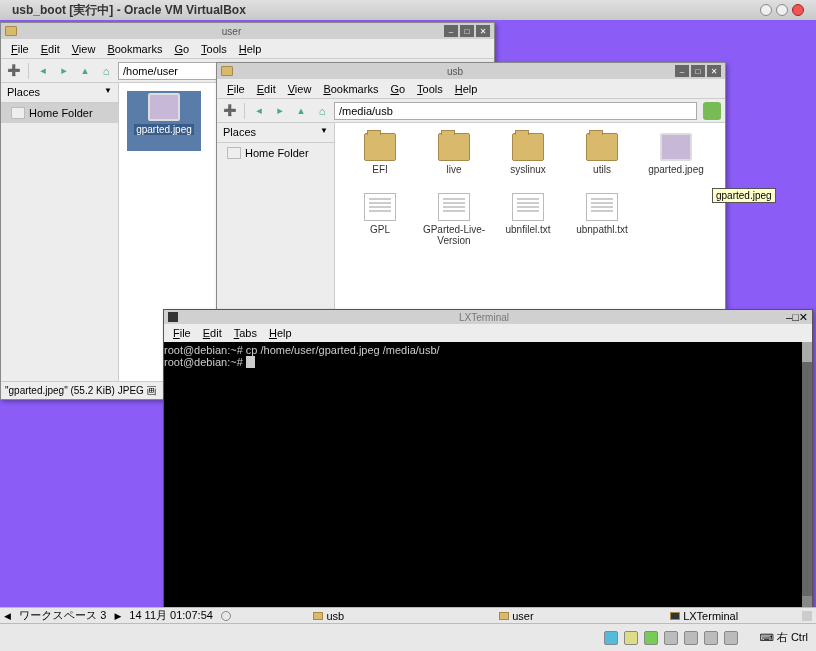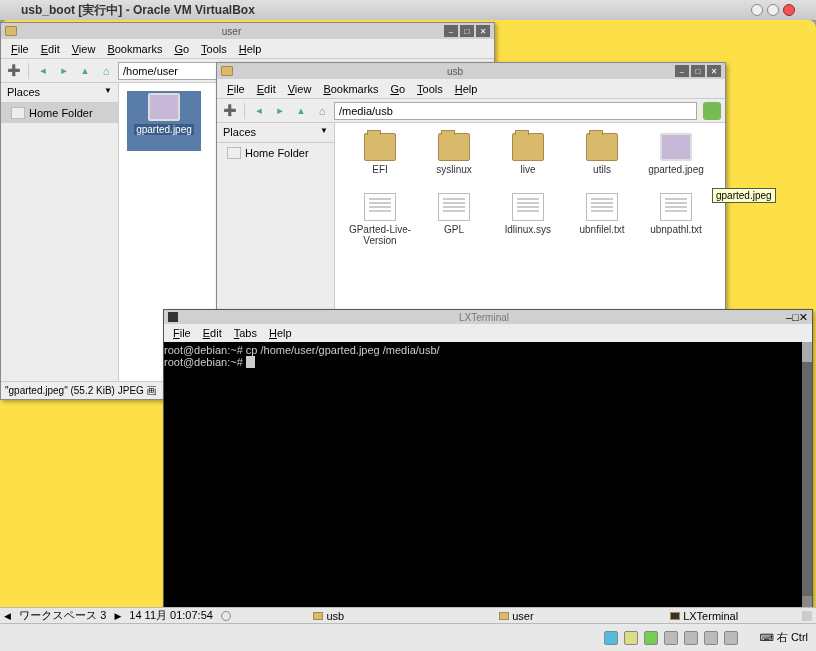--- a/index.html
+++ b/index.html
@@ -1,27 +1,27 @@
 <!DOCTYPE html>
 <html><head>
 <meta charset="utf-8">
 <style>
 * { box-sizing: border-box; margin: 0; padding: 0; font-family: sans-serif; font-size: 11px; }
 body { width: 816px; height: 651px; background: #9a9a9a; position: relative; overflow: hidden; }
 
 
-.vbox-titlebar { height: 20px; background: linear-gradient(#e0e0e0,#c8c8c8); display: flex; align-items: center; padding: 0 21px; }
+.vbox-titlebar { height: 20px; background: linear-gradient(#e0e0e0,#c8c8c8); display: flex; align-items: center; padding: 0 12px; }
 .vbox-titlebar .title { font-weight: bold; color: #333; font-size: 12px; }
 .vbox-titlebar .ctrls { margin-left: auto; display: flex; gap: 4px; }
 .vbox-titlebar .ctrls span { width: 12px; height: 12px; border-radius: 6px; display: inline-block; }
 .ctrl-min { background:#f0f0f0; border:1px solid #888;}
 .ctrl-max { background:#f0f0f0; border:1px solid #888;}
 .ctrl-close { background:#e55; border:1px solid #a22;}
 
-.desktop { position:absolute; top:20px; left:0; right:0; bottom:0; background:#fde047;border-radius:8px; }
+.desktop { position:absolute; top:20px; left:0; right:0; bottom:0; background:#8b5cf6; }
 
 
 .fm-window { position:absolute; background:#ededed; border:1px solid #888; box-shadow:2px 2px 4px rgba(0,0,0,0.3); }
 .fm1 { left:0; top:2px; width:495px; height:378px; }
 .fm2 { left:216px; top:42px; width:510px; height:258px; }
 
 .fm-titlebar { height:16px; background:#d0d0d0; display:flex; align-items:center; padding:0 4px; }
 .fm-titlebar .t-icon { width:12px; height:10px; background:#d9b96b; border:1px solid #a8894a; border-radius:1px; margin-right:4px;}
 .fm-titlebar .t-text { flex:1; text-align:center; color:#555; font-size:10px; }
 .fm-titlebar .win-btn { width:14px; height:12px; background:#666; margin-left:2px; display:flex; align-items:center; justify-content:center; color:#fff; font-size:8px;}
@@ -188,45 +188,41 @@
           <span>Home Folder</span>
         </div>
       </div>
       <div class="icon-area" id="fm2-icons">
           <div class="file-icon">
             <div class="glyph folder-glyph"></div>
             <div class="label">EFI</div>
           </div>
           <div class="file-icon">
             <div class="glyph folder-glyph"></div>
+            <div class="label">live</div>
+          </div>
+          <div class="file-icon">
+            <div class="glyph folder-glyph"></div>
             <div class="label">syslinux</div>
-          </div>
-          <div class="file-icon">
-            <div class="glyph folder-glyph"></div>
-            <div class="label">live</div>
           </div>
           <div class="file-icon">
             <div class="glyph folder-glyph"></div>
             <div class="label">utils</div>
           </div>
           <div class="file-icon">
             <div class="glyph img-glyph"></div>
             <div class="label">gparted.jpeg</div>
           </div>
           <div class="file-icon">
             <div class="glyph txt-glyph"></div>
+            <div class="label">GPL</div>
+          </div>
+          <div class="file-icon">
+            <div class="glyph txt-glyph"></div>
             <div class="label">GParted-Live-Version</div>
-          </div>
-          <div class="file-icon">
-            <div class="glyph txt-glyph"></div>
-            <div class="label">GPL</div>
-          </div>
-          <div class="file-icon">
-            <div class="glyph txt-glyph"></div>
-            <div class="label">ldlinux.sys</div>
           </div>
           <div class="file-icon">
             <div class="glyph txt-glyph"></div>
             <div class="label">ubnfilel.txt</div>
           </div>
           <div class="file-icon">
             <div class="glyph txt-glyph"></div>
             <div class="label">ubnpathl.txt</div>
           </div>
         </div>

